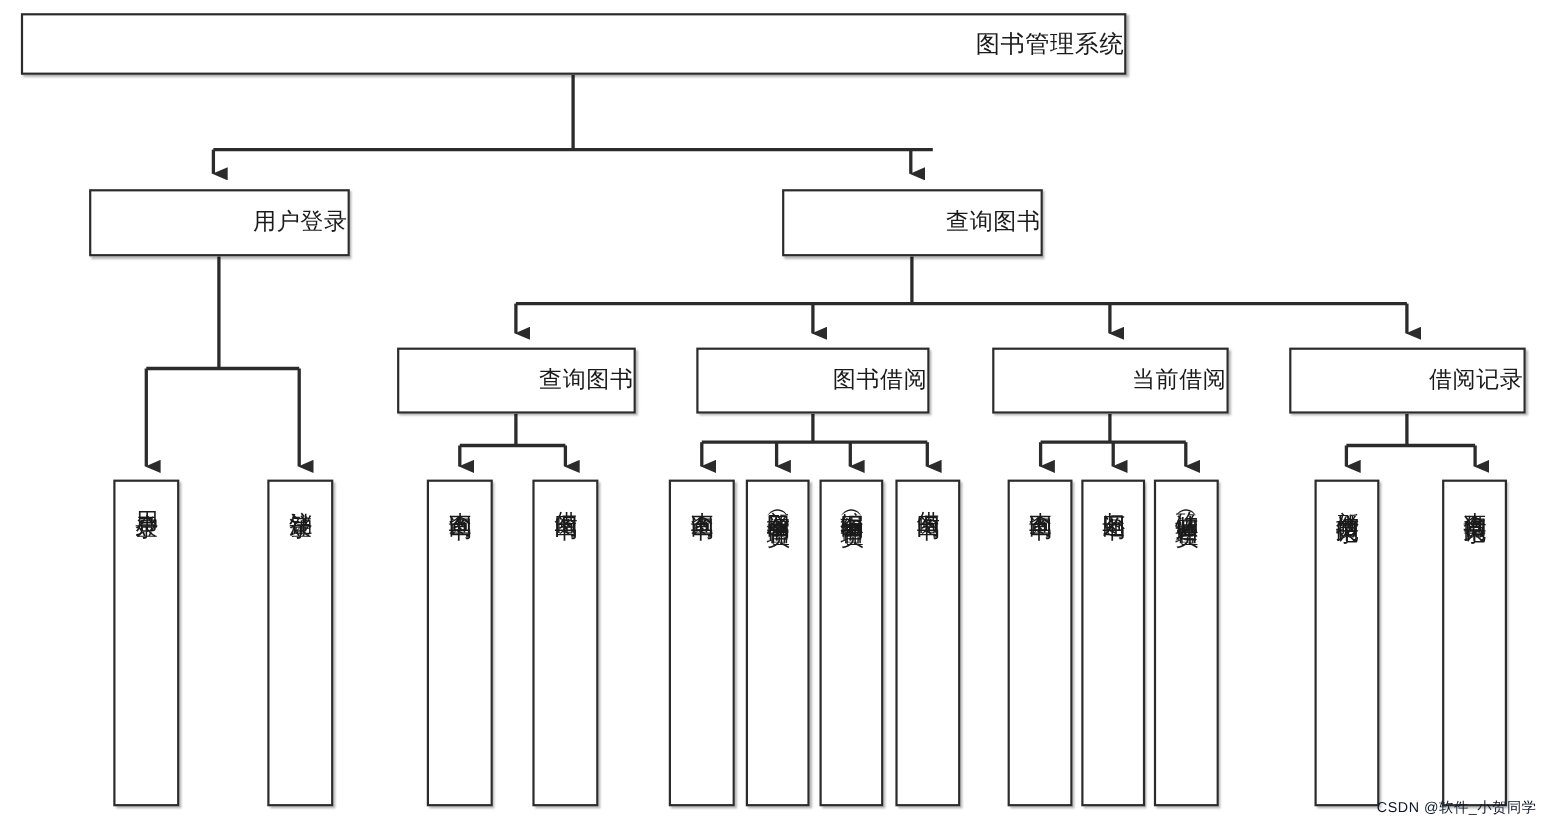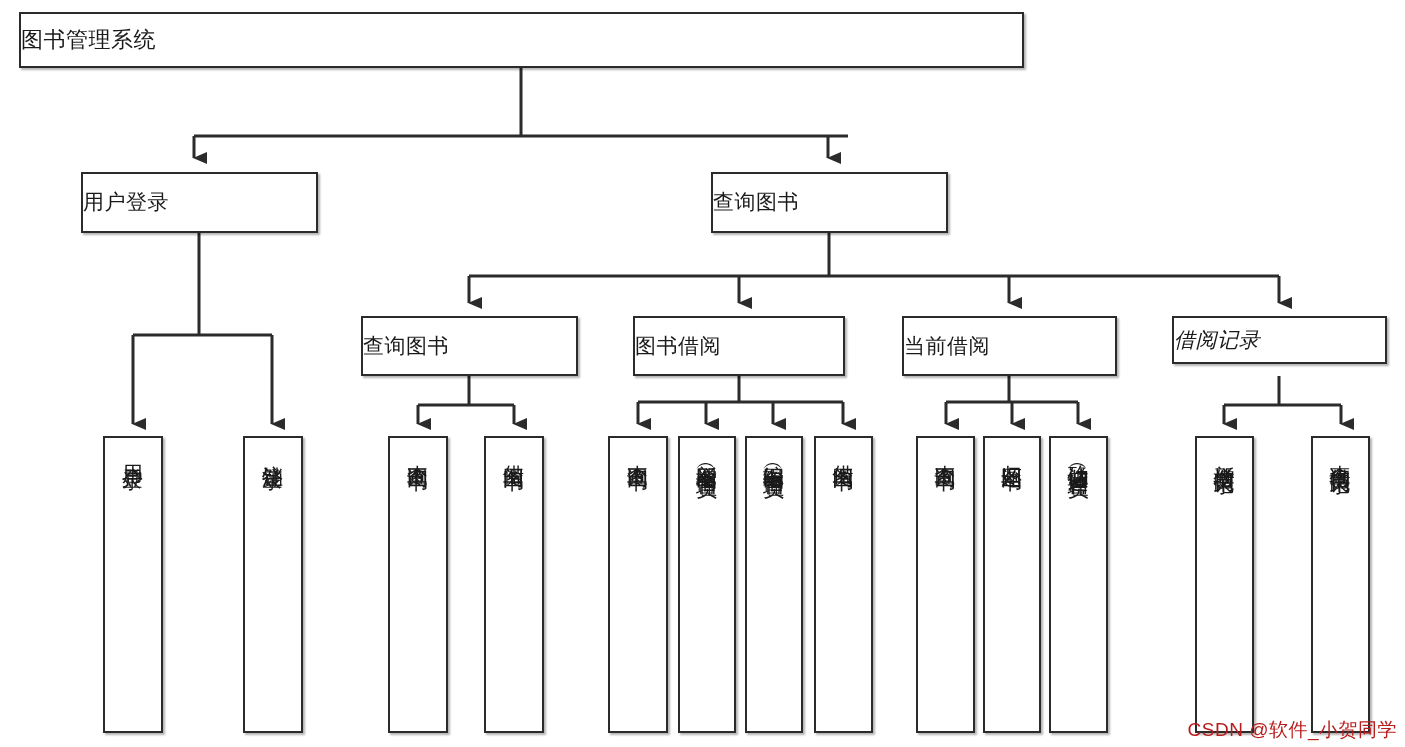--- a/index.html
+++ b/index.html
@@ -25,21 +25,21 @@
     pointer-events: none;
   }
   .node {
     position: absolute;
     box-sizing: border-box;
     background: #ffffff;
     border: 2px solid #2b2b2b;
     box-shadow: 2px 2px 2px rgba(0,0,0,0.30);
     display: flex;
     align-items: center;
-    justify-content: flex-start;
+    justify-content: flex-end;
     color: #1a1a1a;
   }
   .node .label {
     display: block;
     text-align: center;
     line-height: 1.18;
     letter-spacing: 0.5px;
   }
   .node.horiz .label {
     font-size: 21px;
@@ -58,22 +58,22 @@
     text-orientation: upright;
     font-size: 21px;
     letter-spacing: 2px;
     line-height: 1;
     white-space: nowrap;
   }
   #watermark {
     position: absolute;
     right: 8px;
     bottom: 4px;
-    font-size: 19px;
-    color: #b91c1c;
+    font-size: 13px;
+    color: #0f172a;
     letter-spacing: 0.5px;
     white-space: nowrap;
   }
 </style>
 </head>
 <body>
 
 <div id="canvas">
 
   <svg id="wires" viewBox="0 0 1405 747" width="1405" height="747" xmlns="http://www.w3.org/2000/svg">
@@ -145,21 +145,21 @@
   </div>
 
   <div class="node horiz" style="left:633px; top:316px; width:212px; height:60px;">
     <span class="label">图书借阅</span>
   </div>
 
   <div class="node horiz" style="left:902px; top:316px; width:215px; height:60px;">
     <span class="label">当前借阅</span>
   </div>
 
-  <div class="node horiz" style="left:1172px; top:316px; width:215px; height:48px;font-style:italic;">
+  <div class="node horiz" style="left:1172px; top:316px; width:215px; height:60px;">
     <span class="label">借阅记录</span>
   </div>
 
   <div class="node vert" style="left:103px; top:436px; width:60px; height:297px;">
     <span class="label">用户登录</span>
   </div>
 
   <div class="node vert" style="left:243px; top:436px; width:60px; height:297px;">
     <span class="label">注销登录</span>
   </div>

